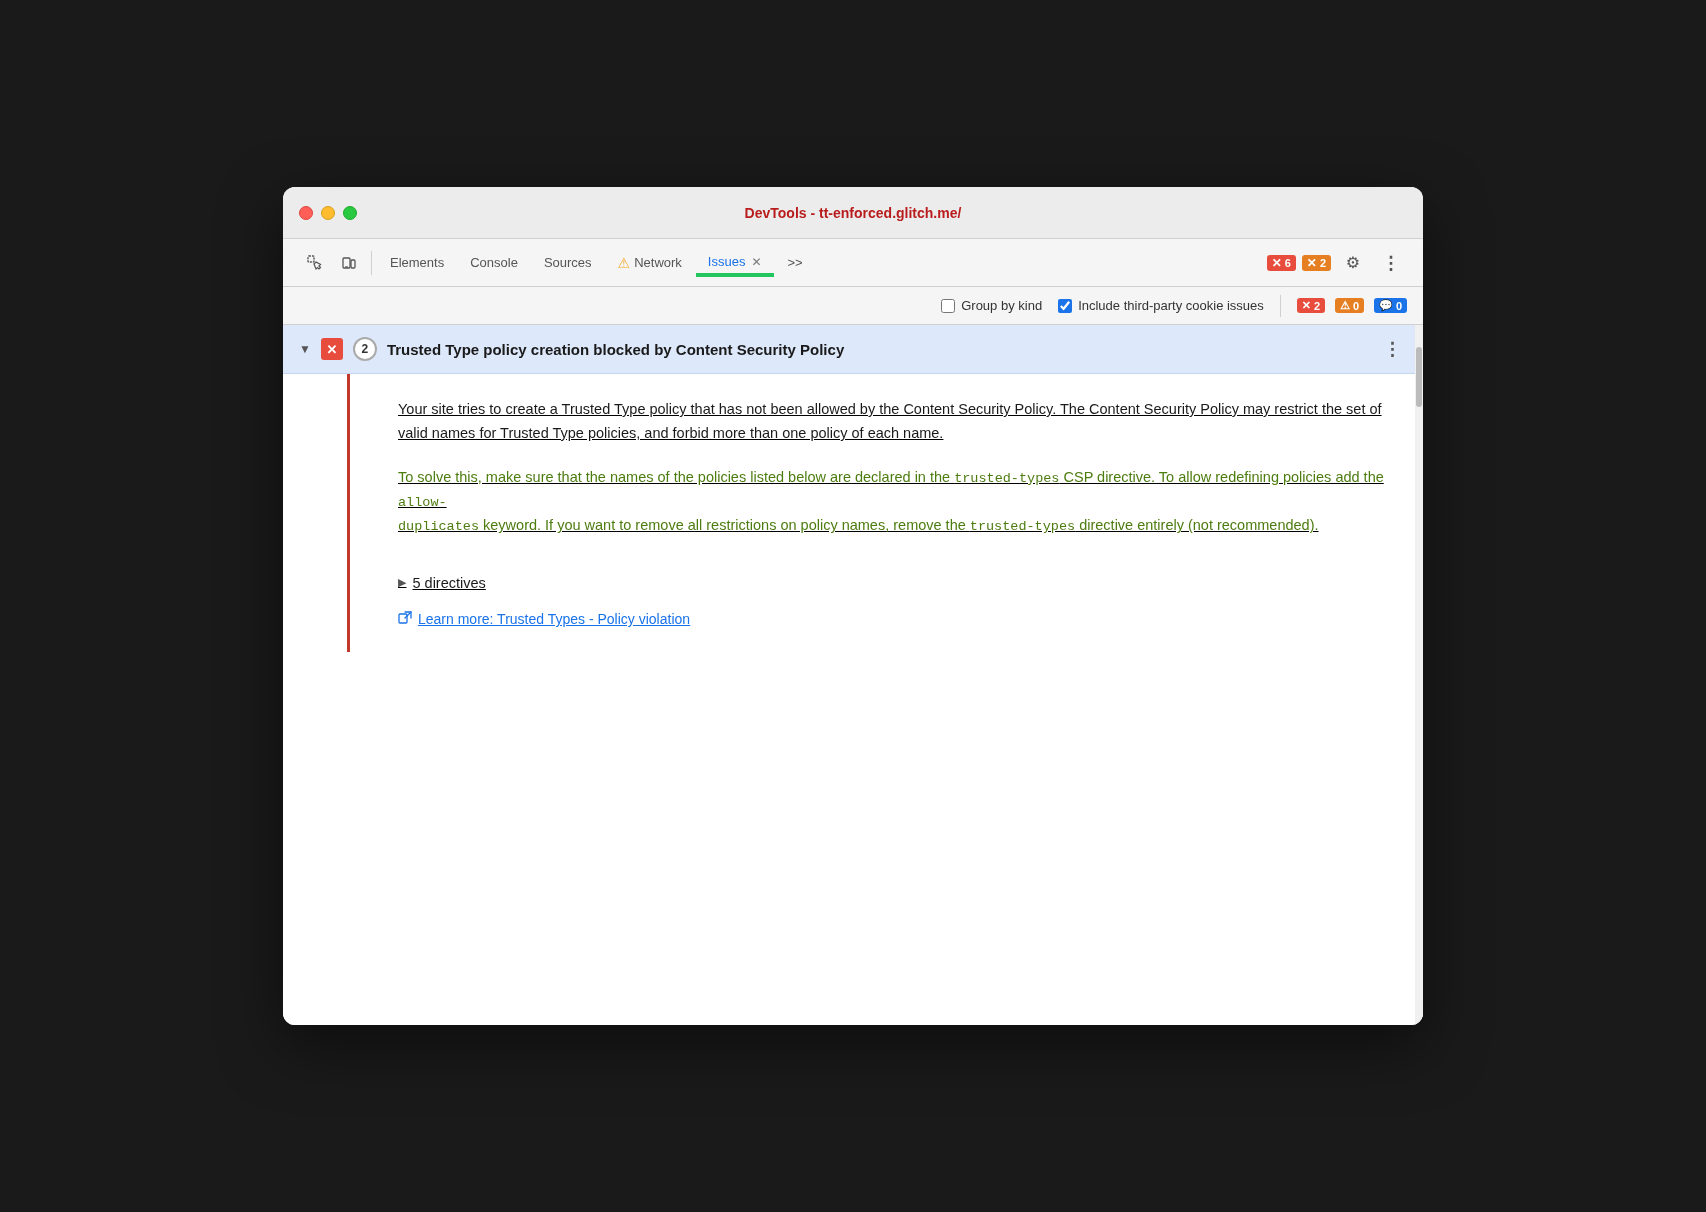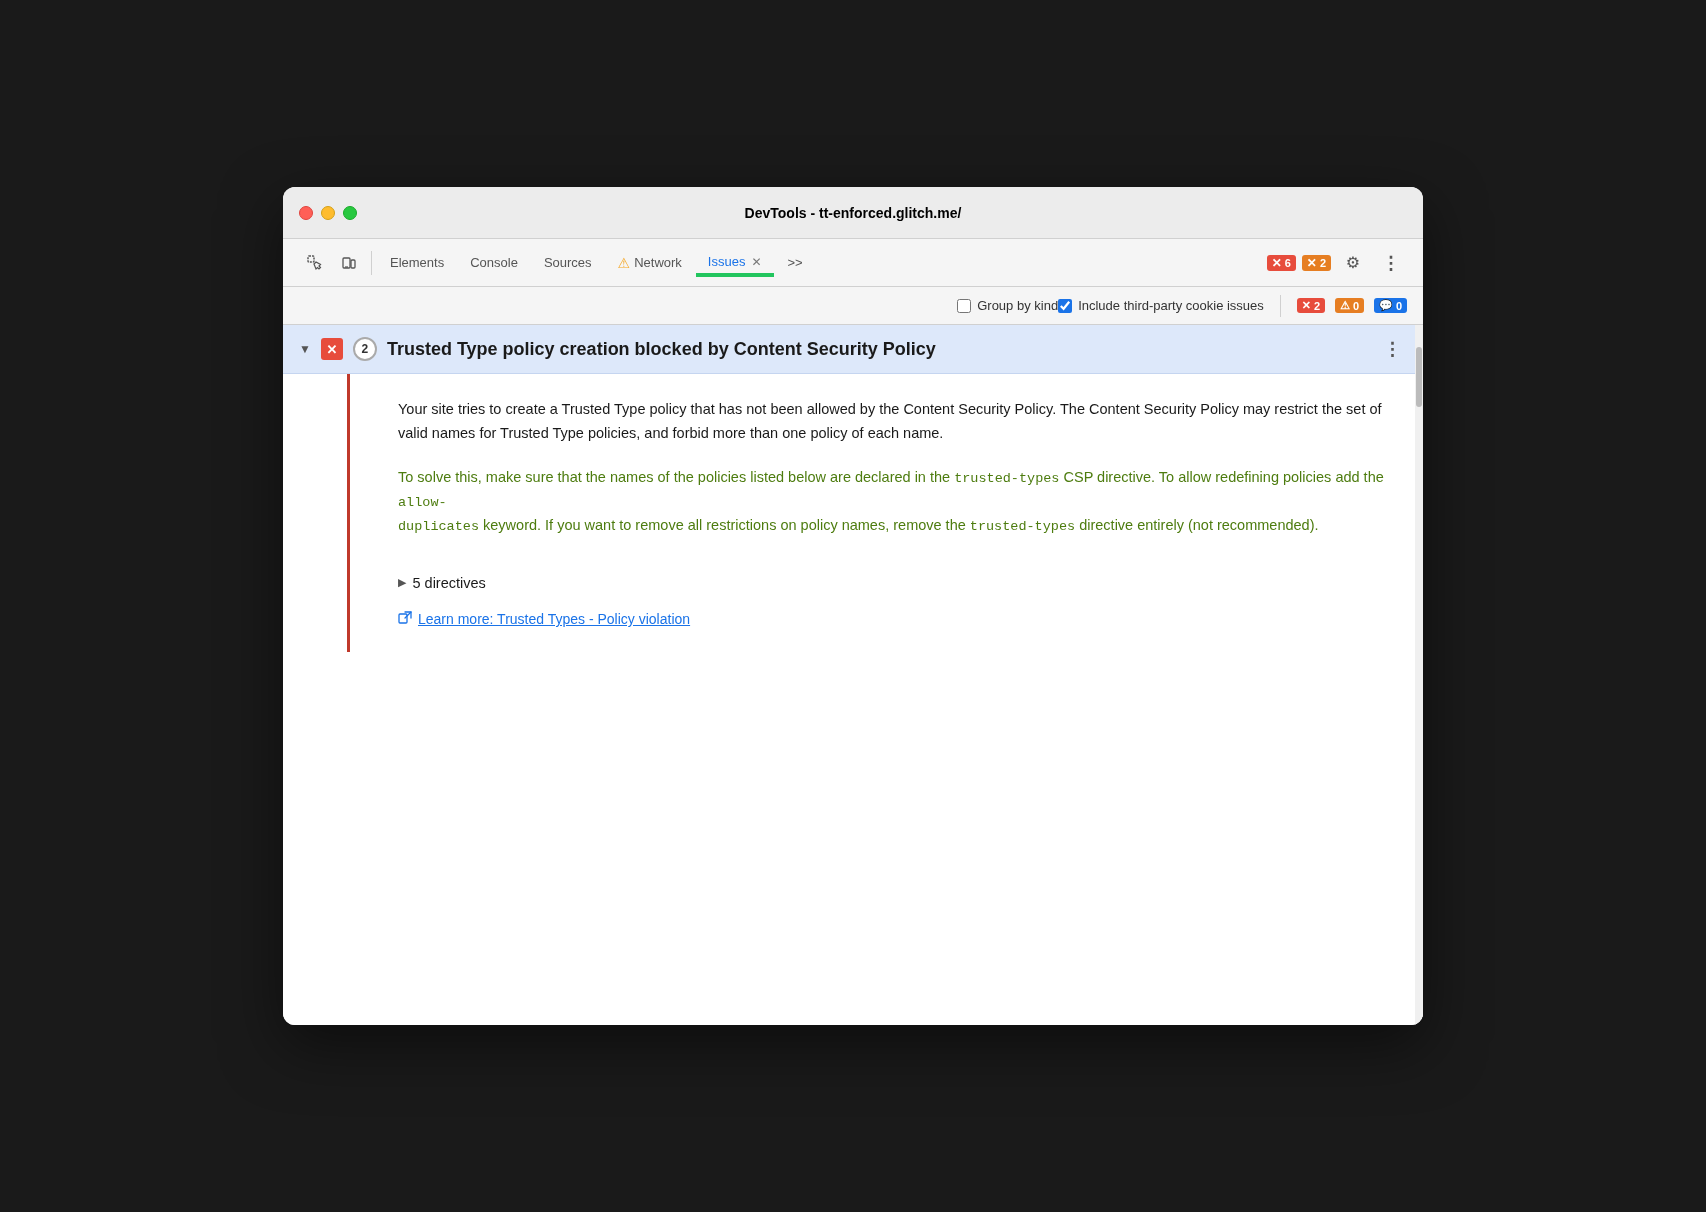--- a/index.html
+++ b/index.html
@@ -39,21 +39,21 @@
     }
     .traffic-light.red { background: #ff5f57; border: 1px solid #e0443e; }
     .traffic-light.yellow { background: #febc2e; border: 1px solid #d4a017; }
     .traffic-light.green { background: #28c840; border: 1px solid #1aab29; }
     .titlebar-title {
       position: absolute;
       left: 50%;
       transform: translateX(-50%);
       font-size: 14px;
       font-weight: 600;
-      color: #000000;
+      color: #b91c1c;
     }
     .toolbar {
       background: #f5f5f5;
       height: 48px;
       display: flex;
       align-items: center;
       padding: 0 16px;
       border-bottom: 1px solid #d0d0d0;
       gap: 2px;
     }
@@ -139,20 +139,21 @@
       display: flex;
       align-items: center;
       padding: 0 16px;
       border-bottom: 1px solid #d0d0d0;
       gap: 16px;
       justify-content: flex-end;
     }
     .subbar-left {
       display: flex;
       align-items: center;
+      gap: 16px;
     }
     .checkbox-label {
       display: flex;
       align-items: center;
       gap: 6px;
       font-size: 13px;
       color: #333;
       cursor: pointer;
     }
     .checkbox-label input[type="checkbox"] {
@@ -212,21 +213,21 @@
       width: 24px;
       height: 24px;
       display: flex;
       align-items: center;
       justify-content: center;
       font-size: 12px;
       font-weight: 600;
       color: #333;
     }
     .issue-title {
-      font-size: 18px;
+      font-size: 15px;
       font-weight: 700;
       color: #1a1a1a;
       flex: 1;
     }
     .issue-more-btn {
       width: 28px;
       height: 28px;
       display: flex;
       align-items: center;
       justify-content: center;
@@ -236,20 +237,21 @@
       font-size: 18px;
       font-weight: bold;
       background: transparent;
       border: none;
       letter-spacing: 1px;
     }
     .issue-body {
       padding: 24px 32px 24px 48px;
       border-left: 3px solid #c0392b;
       margin-left: 32px;
+      text-decoration: underline;
     }
     .issue-description {
       font-size: 14.5px;
       line-height: 1.65;
       color: #1a1a1a;
       margin-bottom: 20px;
     }
     .issue-solution {
       font-size: 14.5px;
       line-height: 1.65;

